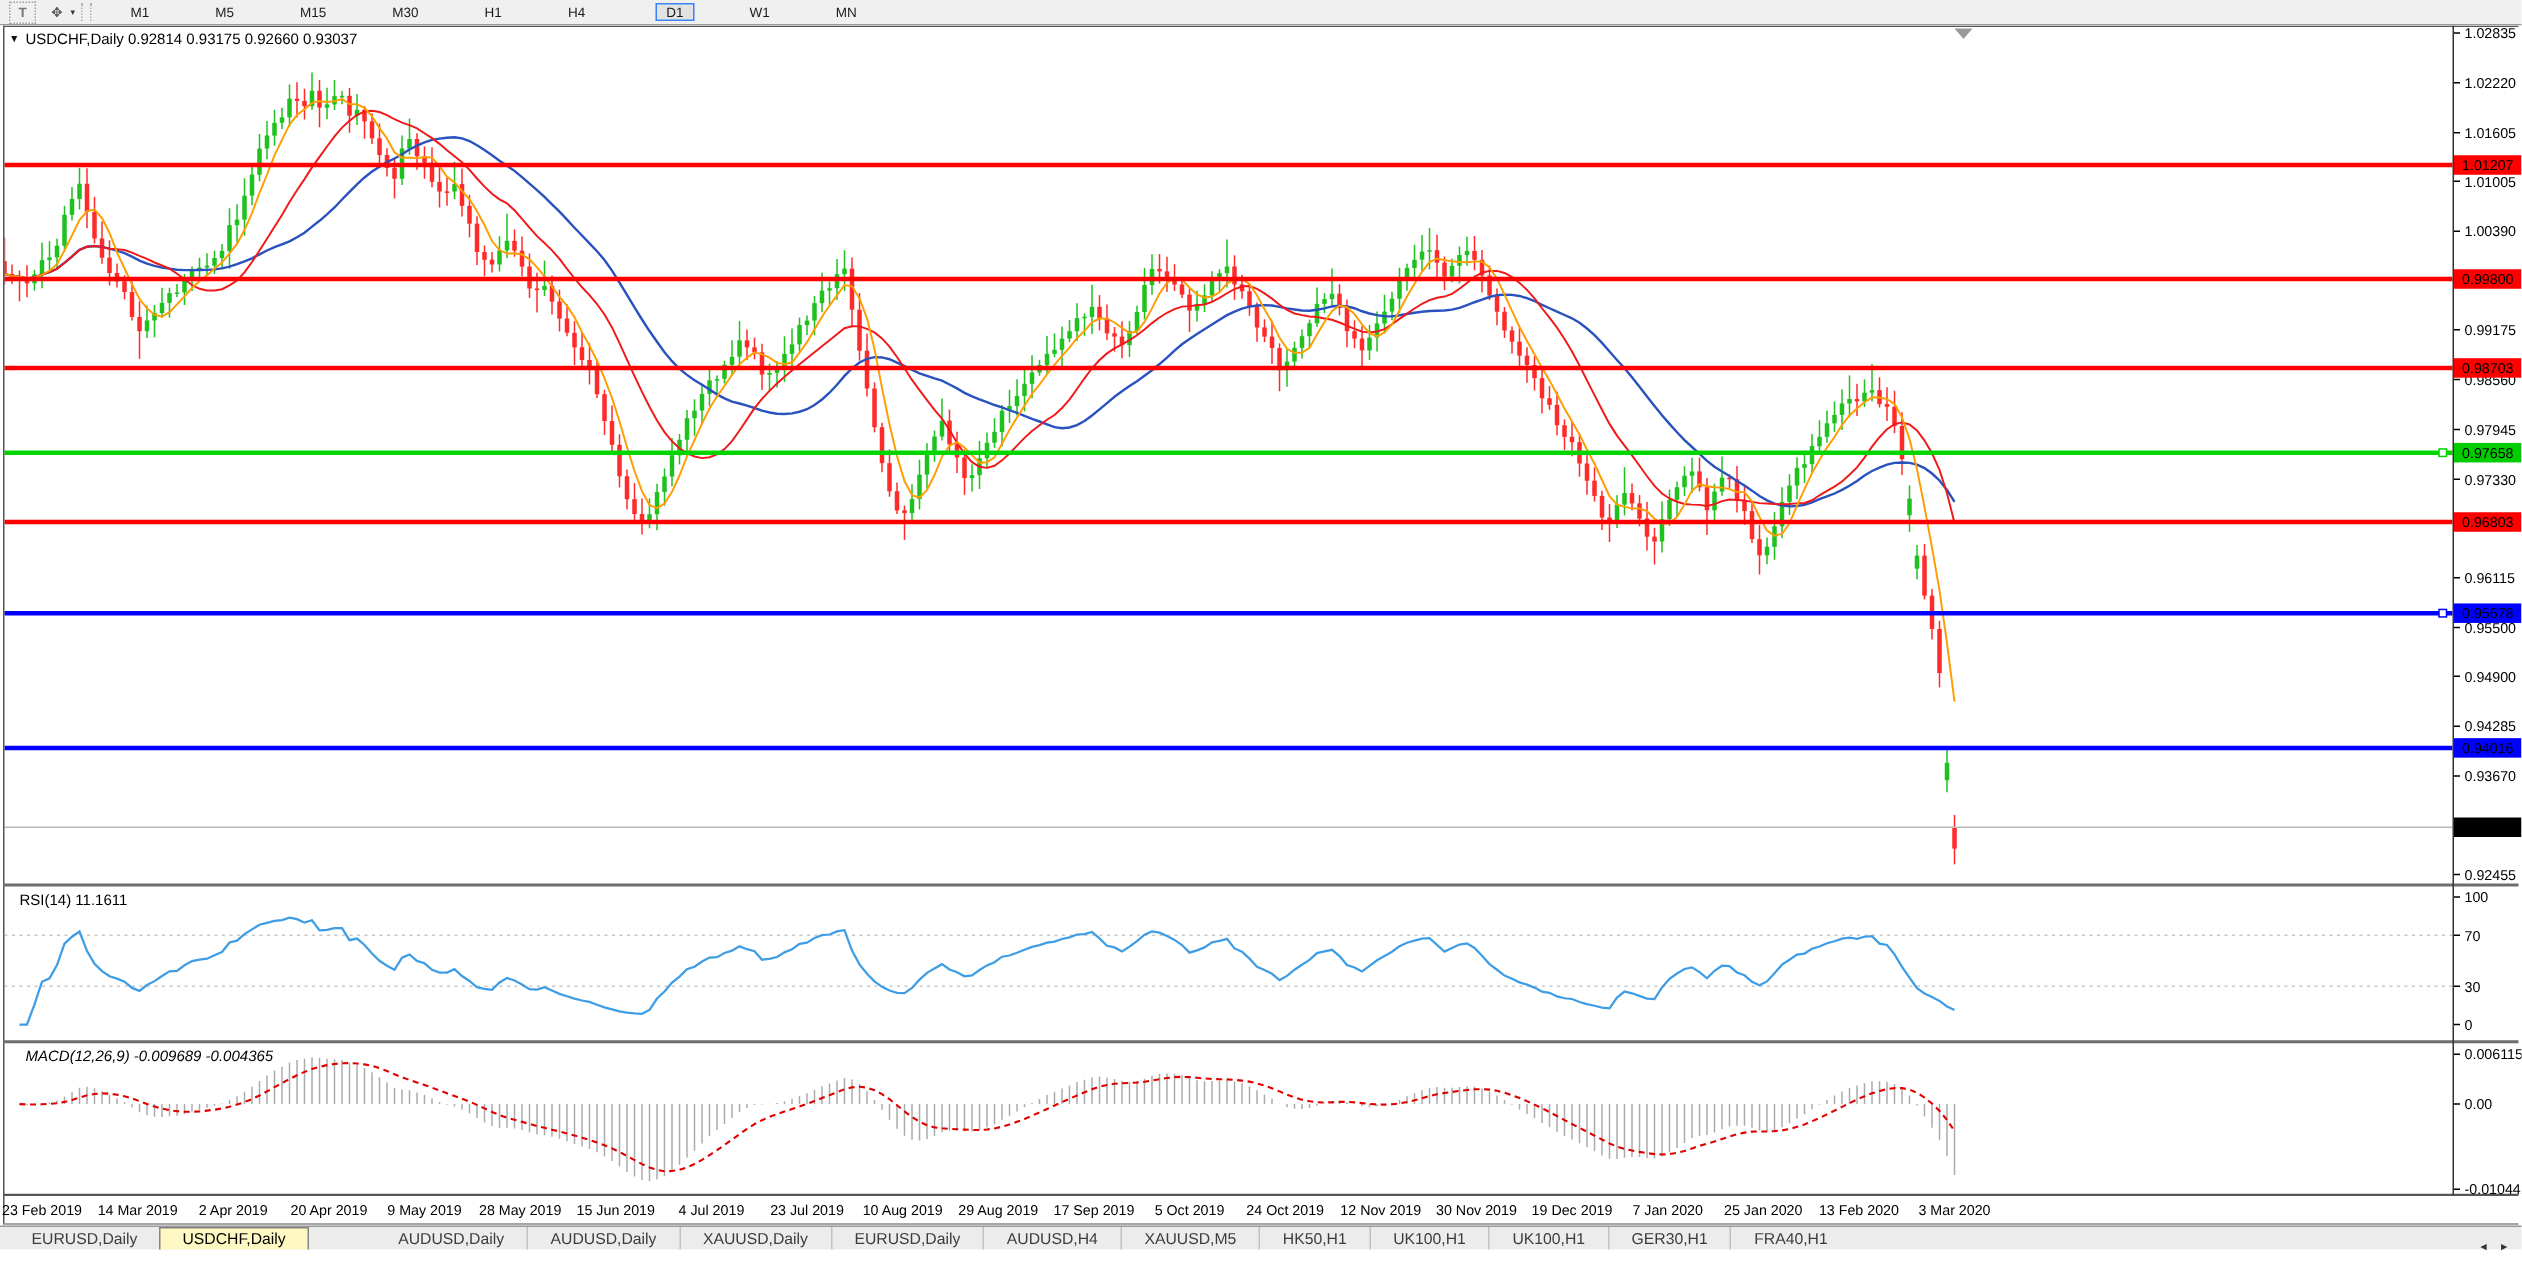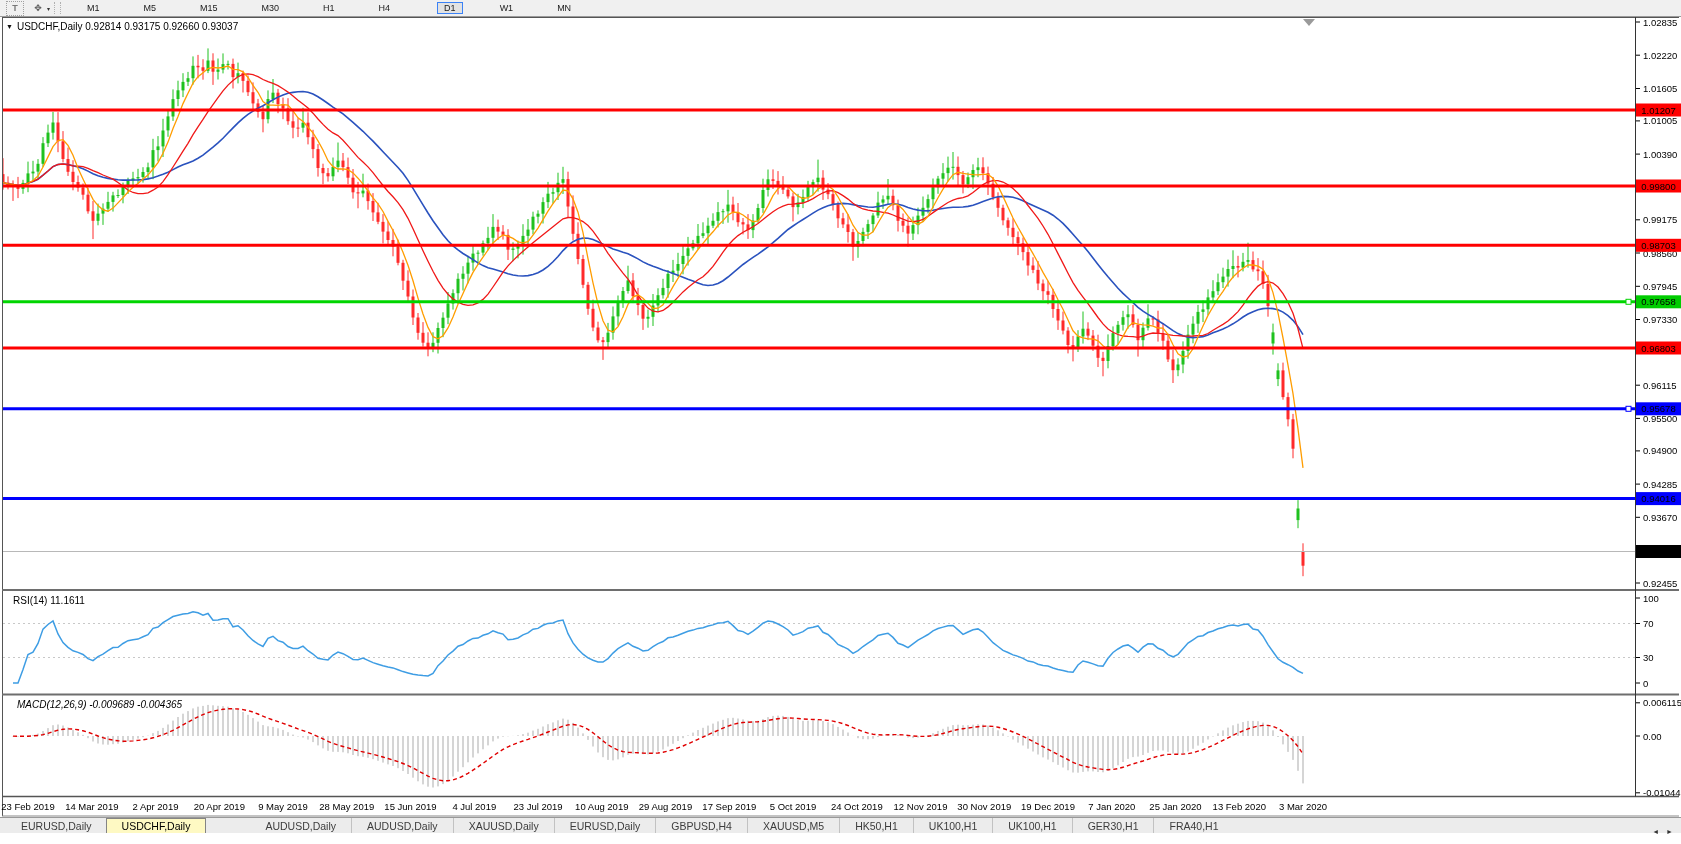--- a/index.html
+++ b/index.html
@@ -968,21 +968,21 @@
 </div>
 
 <div class="tabbar">
   <span id="tabs-holder" style="display:flex;align-items:stretch;">
       <span class="tab">EURUSD,Daily</span>
       <span class="tab active">USDCHF,Daily</span>
       <span class="tab">AUDUSD,Daily</span>
       <span class="tab">AUDUSD,Daily</span>
       <span class="tab">XAUUSD,Daily</span>
       <span class="tab">EURUSD,Daily</span>
-      <span class="tab">GBPUSD,H4</span>
+      <span class="tab">AUDUSD,H4</span>
       <span class="tab">XAUUSD,M5</span>
       <span class="tab">HK50,H1</span>
       <span class="tab">UK100,H1</span>
       <span class="tab">UK100,H1</span>
       <span class="tab">GER30,H1</span>
       <span class="tab">FRA40,H1</span>
     </span>
   <span class="tab-arrows">
     <span>◄</span>
     <span>►</span>

